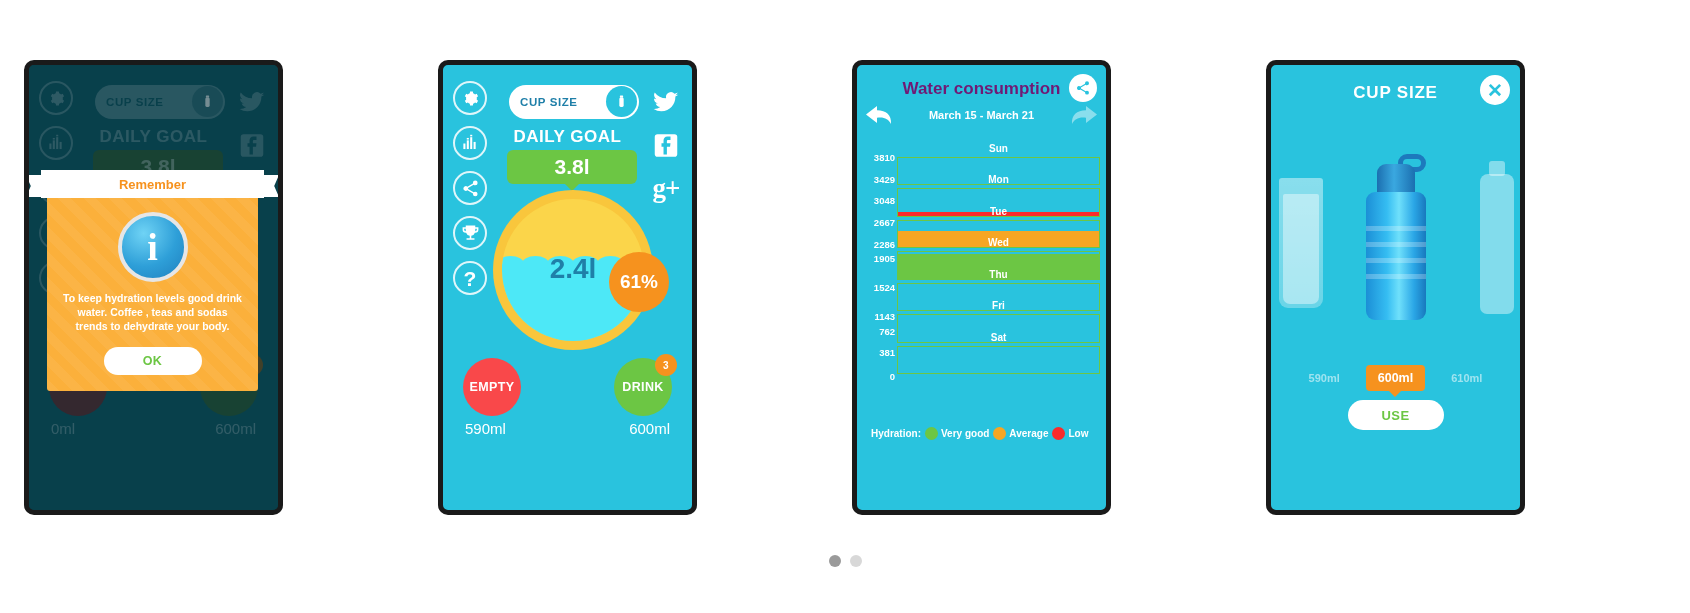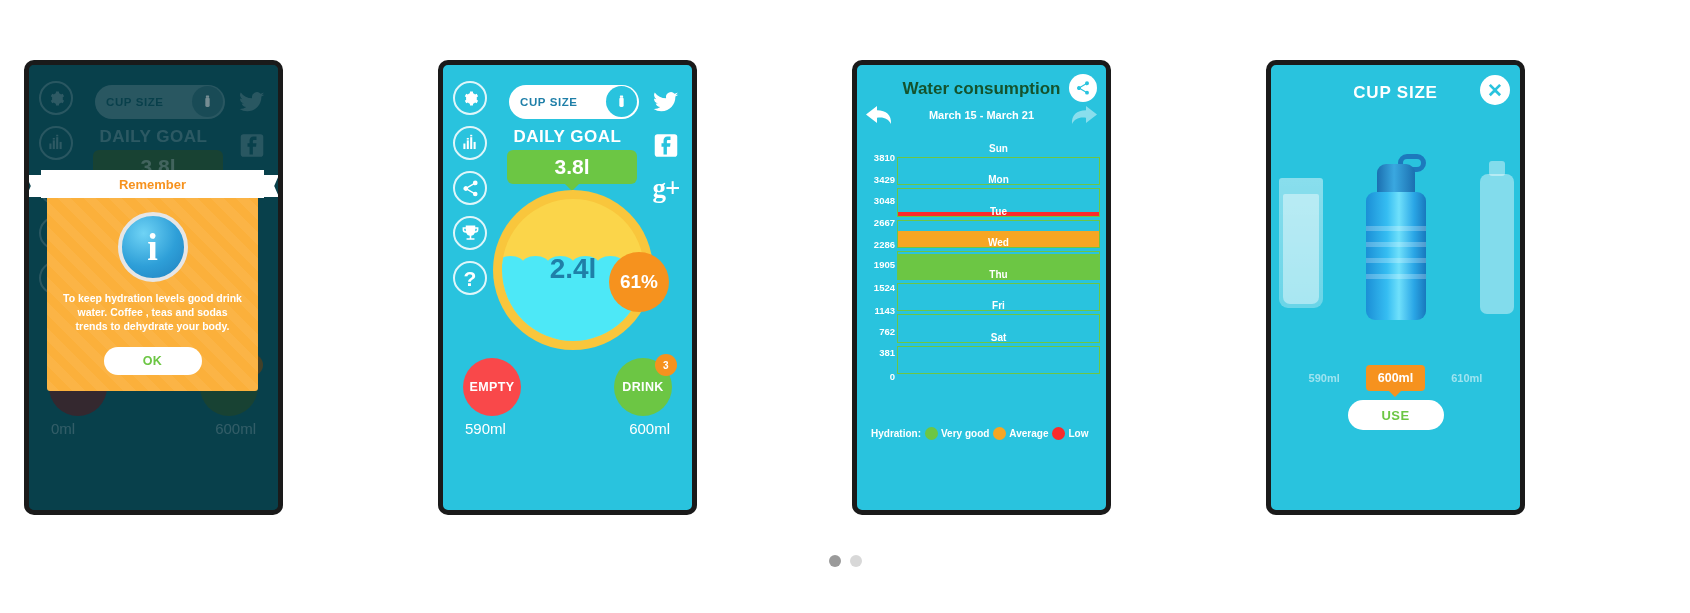--- a/index.html
+++ b/index.html
@@ -120,21 +120,21 @@
     border:4px solid #e6e6e6;box-sizing:border-box;
     display:flex;align-items:center;justify-content:center;
     color:#fff;font-size:38px;font-weight:bold;font-family:"Liberation Serif",serif;line-height:1;}
   .mtext{font-size:10.5px;line-height:1.32;color:#fff;font-weight:bold;padding:0 2px;}
   .okbtn{margin:13px auto 0;width:98px;height:28px;background:#fff;border-radius:16px;
     display:flex;align-items:center;justify-content:center;
     color:#6cc644;font-size:12.5px;font-weight:bold;letter-spacing:.5px;}
 
   
   .ch-title{position:absolute;left:0;right:0;top:14px;text-align:center;
-    font-size:17px;font-weight:bold;color:#14532d;}
+    font-size:17px;font-weight:bold;color:#701a75;}
   .ch-sub{position:absolute;left:0;right:0;top:44px;text-align:center;
     font-size:11px;font-weight:bold;color:#fff;}
   .share-fab{position:absolute;right:9px;top:9px;width:28px;height:28px;border-radius:50%;
     background:#fff;display:flex;align-items:center;justify-content:center;}
   .share-fab svg{width:16px;height:16px;color:#29c3de;}
   .arrow-l,.arrow-r{position:absolute;top:38px;color:#fff;}
   .arrow-l{left:8px;}
   .arrow-r{right:8px;color:rgba(255,255,255,.45);}
   .arrow-l svg,.arrow-r svg{width:32px;height:24px;display:block;}
 
@@ -411,23 +411,23 @@
           </svg>
       </div>
 
       <div class="plot">
         <div class="yaxis">
             <div class="yt" style="top: 14px;">3810</div>
             <div class="yt" style="top: 35.7px;">3429</div>
             <div class="yt" style="top: 57.4px;">3048</div>
             <div class="yt" style="top: 79.1px;">2667</div>
             <div class="yt" style="top: 100.8px;">2286</div>
-            <div class="yt" style="top: 121px;">1905</div>
+            <div class="yt" style="top: 115px;">1905</div>
             <div class="yt" style="top: 144.2px; margin-left: 41px;">1524</div>
-            <div class="yt" style="top: 167px;">1143</div>
+            <div class="yt" style="top: 173px;">1143</div>
             <div class="yt" style="top: 187.6px;">762</div>
             <div class="yt" style="top: 209.3px;">381</div>
           </div>
         <div class="zero">0</div>
         <div class="cols">
             <div class="col">
               <div class="dayname" style="top: -15px;">Sun</div>
             </div>
             <div class="col">
               <div class="dayname" style="top: -15px;">Mon</div>

